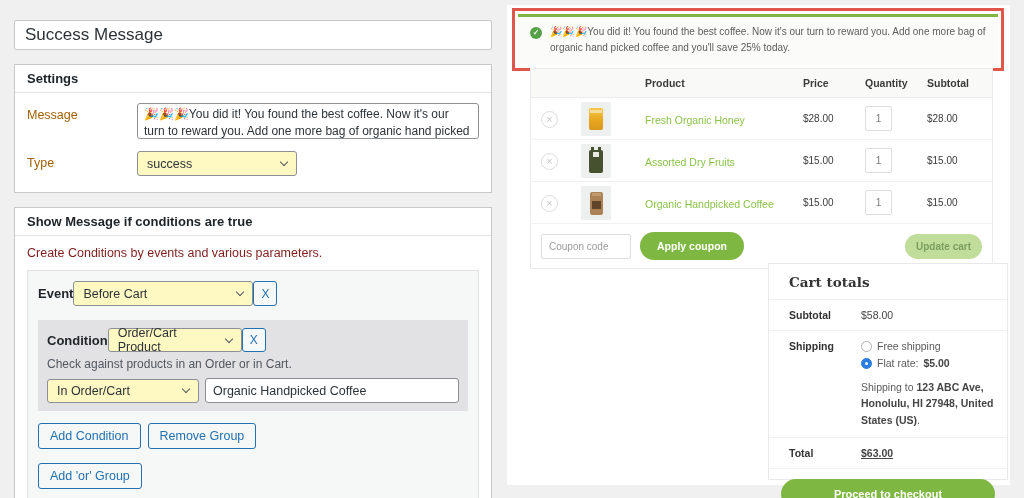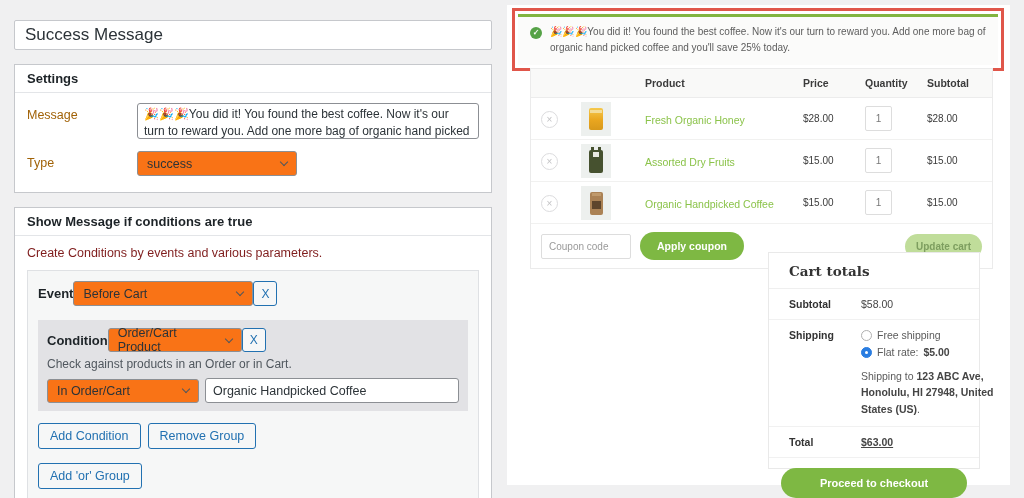--- a/index.html
+++ b/index.html
@@ -29,21 +29,21 @@
   .form-row { display:flex; margin:10px 12px 12px 12px; }
   .form-label { width:110px; flex:0 0 110px; font-size:12.5px; color:#a16207; padding-top:5px; }
   .message-textarea {
     flex:1; height:36px; border:1px solid #8c8f94; border-radius:3px; background:#fff;
     font-family:"Liberation Sans", sans-serif; font-size:12px; line-height:1.45; color:#2c3338;
     padding:2px 6px; resize:none; overflow:hidden;
   }
 
   .wpselect {
     display:inline-flex; align-items:center; justify-content:space-between;
-    border:1px solid #8c8f94; border-radius:3px; background:#f97316;
+    border:1px solid #8c8f94; border-radius:3px; background:#fef9c3;
     height:25px; padding:0 9px; font-size:12.5px; color:#2c3338; cursor:pointer;
   }
   .chev {
     width:6px; height:6px; border-right:1.5px solid #50575e; border-bottom:1.5px solid #50575e;
     transform:rotate(45deg); margin-left:12px; margin-top:-3px; flex:0 0 auto;
   }
 
   .intro-text { margin:10px 12px 8px 12px; font-size:12.5px; color:#7f1d1d; }
 
   .event-group {
@@ -121,21 +121,21 @@
   .coupon-row { grid-column:1 / -1; display:flex; align-items:center; padding:8px 10px; }
   .coupon-input {
     width:90px; height:25px; border:1px solid #ddd; border-radius:2px; font-size:10px; padding:0 7px;
     color:#555; font-family:"Liberation Sans", sans-serif;
   }
   .coupon-input::placeholder { color:#9a9a9a; }
   .pill { border:none; border-radius:15px; font-weight:bold; cursor:pointer; font-family:"Liberation Sans", sans-serif; }
   .apply-btn { margin-left:9px; background:#7eb843; color:#fff; font-size:10.5px; padding:8px 17px; }
   .update-btn { margin-left:auto; background:#c0dd9a; color:#7d9e5f; font-size:10px; padding:7px 11px; }
 
-  .totals-box { position:absolute; left:261px; top:247px; width:212px; height:217px; background:#fff; border:1px solid #e9e9e9; }
+  .totals-box { position:absolute; left:261px; top:258px; width:240px; height:217px; background:#fff; border:1px solid #e9e9e9; }
   .totals-title {
     font-family:"DejaVu Serif", serif; font-weight:bold; font-size:13.5px; color:#333;
     padding:10px 20px 9px 20px; border-bottom:1px solid #efefef;
   }
   .trow { display:flex; padding:9px 0 9px 20px; font-size:10.5px; border-bottom:1px solid #f1f1f1; }
   .tlabel { flex:0 0 72px; font-weight:bold; color:#333; }
   .tvalue { color:#454545; }
   .ship-options { display:flex; flex-direction:column; gap:5px; }
   .radio-line { display:flex; align-items:center; gap:5px; color:#5b5b5b; cursor:pointer; }
   .radio { width:11px; height:11px; border-radius:50%; border:1px solid #b0b0b0; background:#fff; flex:0 0 auto; position:relative; }

